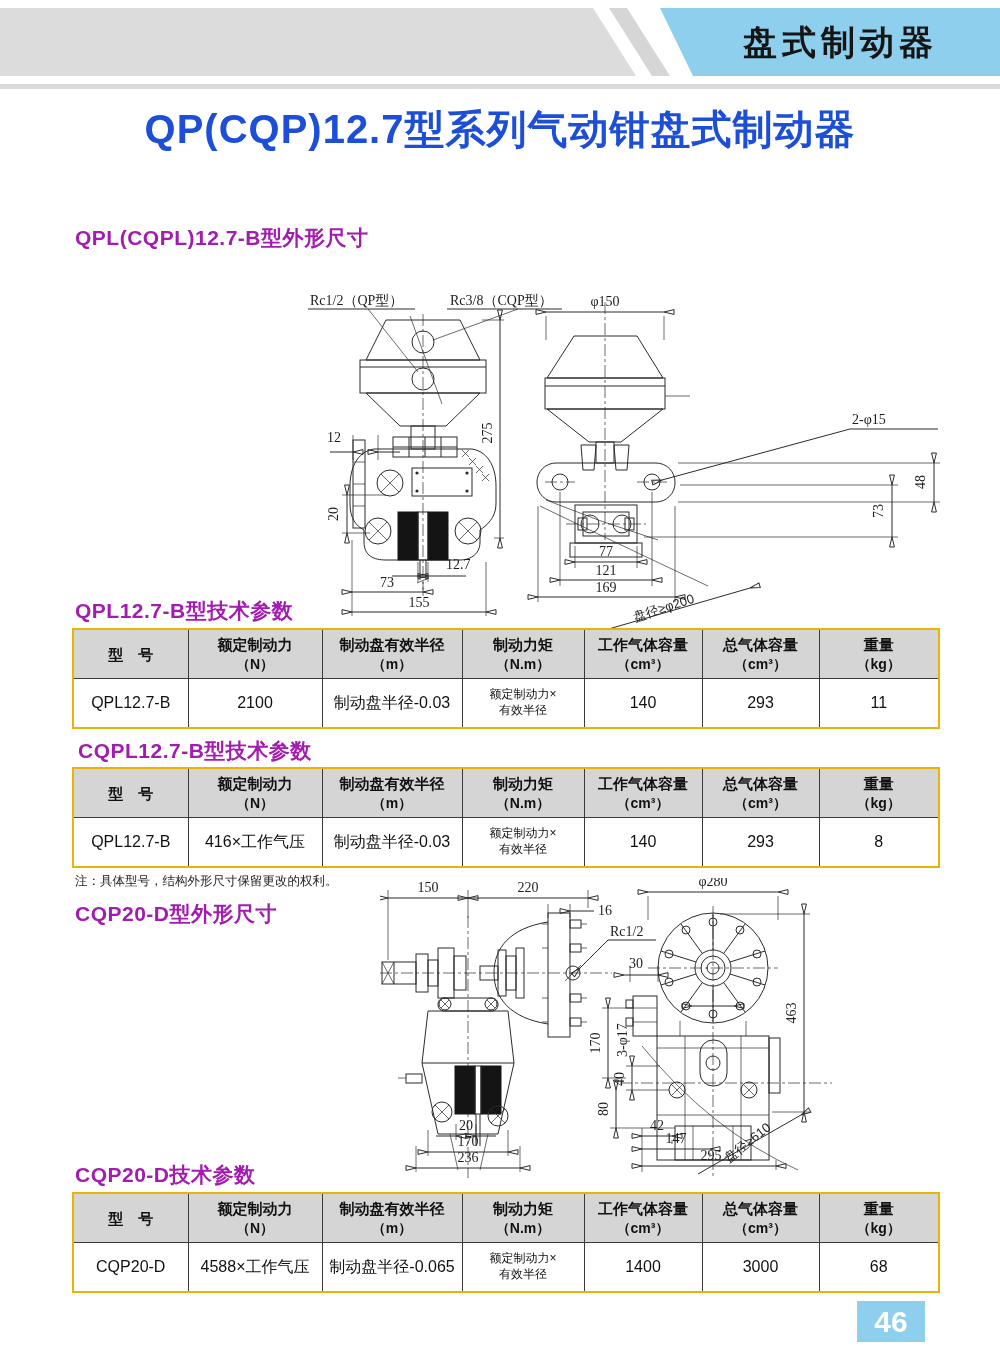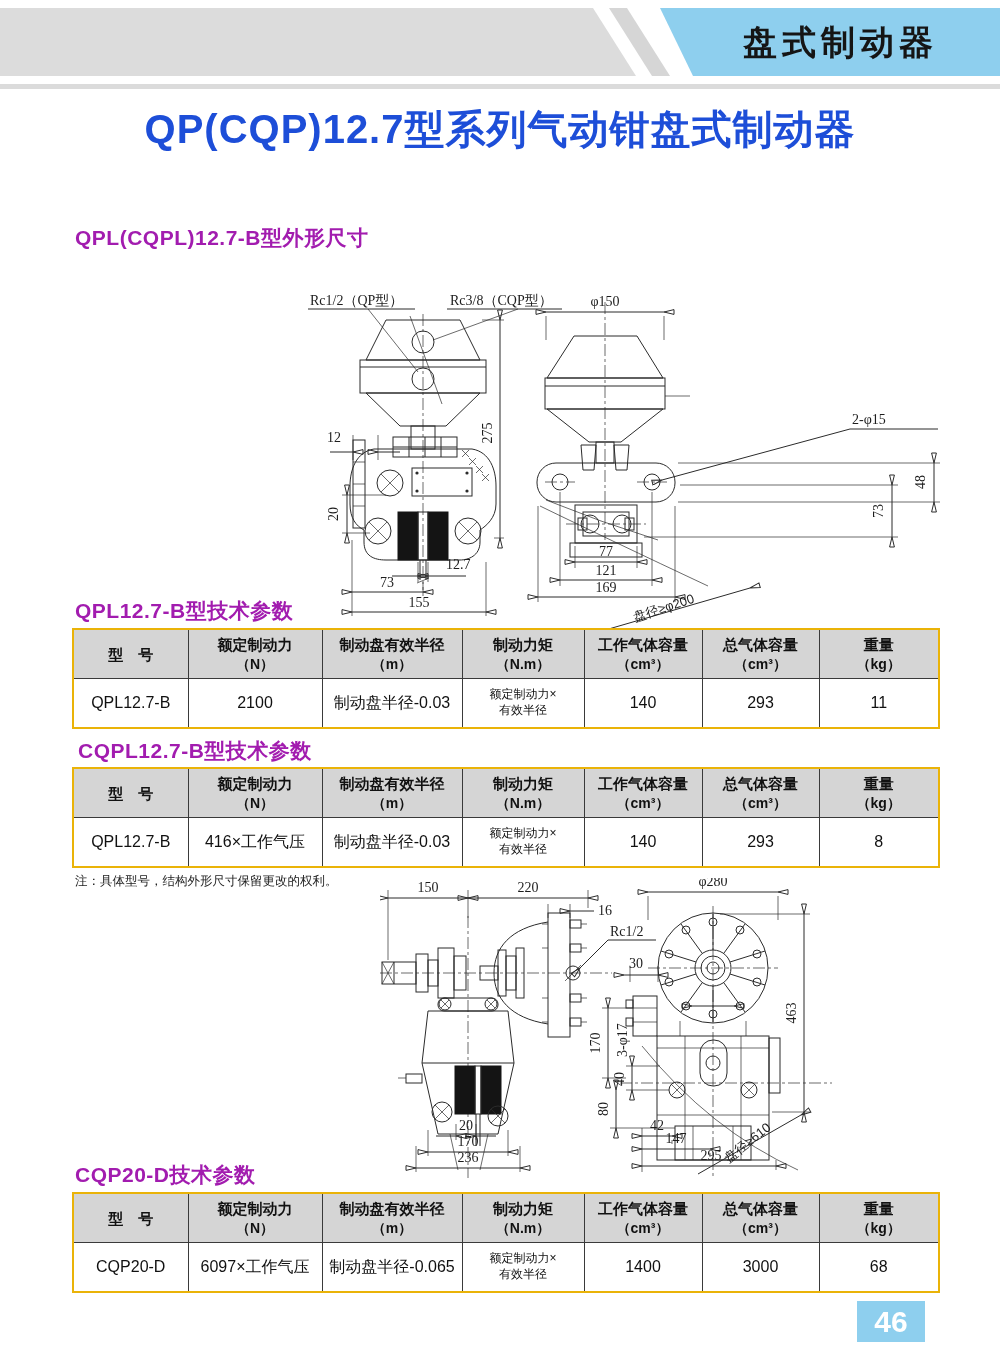--- a/index.html
+++ b/index.html
@@ -59,20 +59,21 @@
     <div class="band-blue"></div>
     <div class="tab-label">盘式制动器</div>
   </div>
   <div class="rule"></div>
 
   <div class="main-title">QP(CQP)12.7型系列气动钳盘式制动器</div>
 
   <div class="sec" style="left:75px;top:224px;">QPL(CQPL)12.7-B型外形尺寸</div>
   <div class="sec" style="left:75px;top:597px;">QPL12.7-B型技术参数</div>
   <div class="sec" style="left:78px;top:737px;">CQPL12.7-B型技术参数</div>
+  <div class="sec" style="left:75px;top:900px;">CQP20-D型外形尺寸</div>
   <div class="sec" style="left:75px;top:1161px;">CQP20-D技术参数</div>
 
   <div class="draw d1" style="left:290px;top:250px;width:670px;height:350px;margin-top:40px;">
     <svg width="670" height="350" viewBox="0 0 670 350">
       <defs>
         <marker id="ar1" orient="auto-start-reverse" markerWidth="12" markerHeight="8" refX="1" refY="3" markerUnits="userSpaceOnUse">
           <path d="M1,3 L11,0.6 L11,5.4 Z" fill="#2b2b2b" stroke="none"></path>
         </marker>
       </defs>
 
@@ -560,21 +561,21 @@
             <div>总气体容量</div>
             <div class="l2">（cm³）</div>
           </td>
       <td>
             <div>重量</div>
             <div class="l2">（kg）</div>
           </td>
     </tr>
     <tr>
       <td>CQP20-D</td>
-      <td>6097×工作气压</td>
+      <td>4588×工作气压</td>
       <td>制动盘半径-0.065</td>
       <td class="small">
             <div>额定制动力×</div>
             <div>有效半径</div>
           </td>
       <td>1400</td>
       <td>3000</td>
       <td>68</td>
     </tr>
   </tbody>

